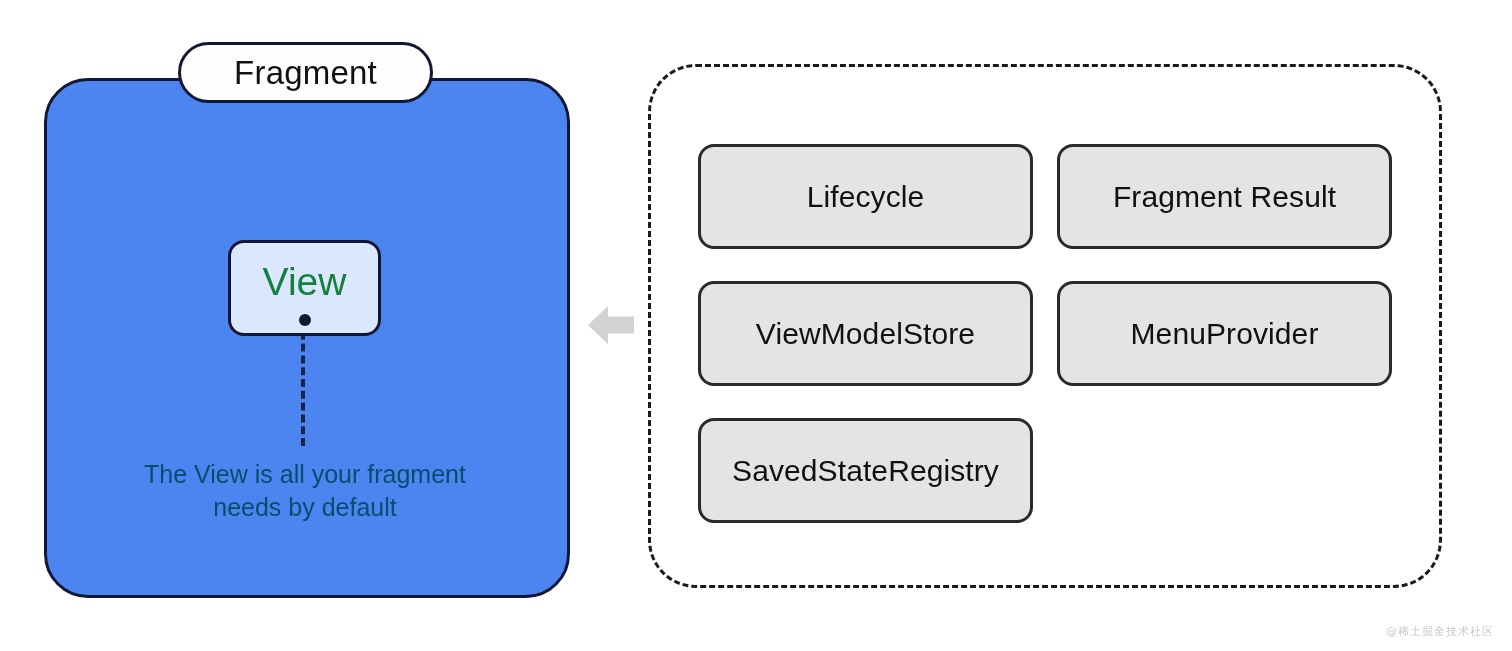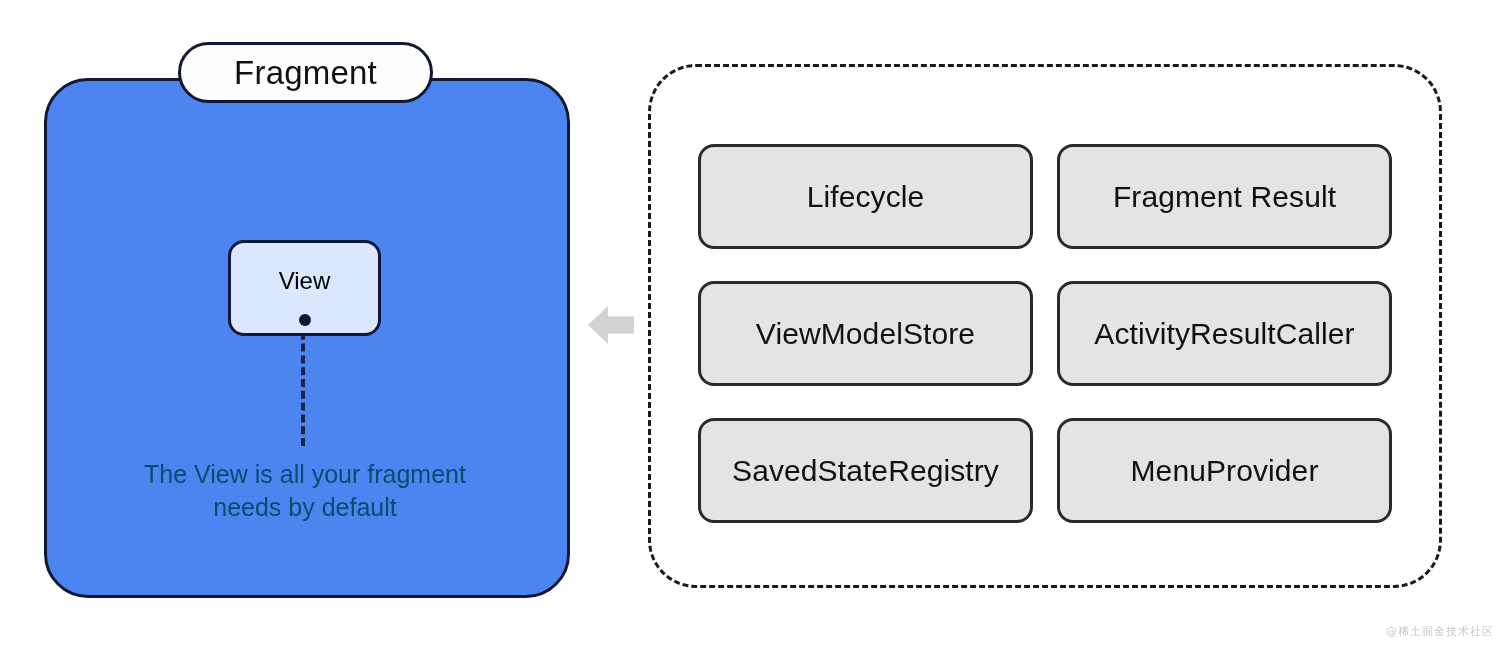--- a/index.html
+++ b/index.html
@@ -67,22 +67,22 @@
     box-sizing: border-box;
     background: #dae7fc;
     border: 3px solid #121833;
     border-radius: 16px;
     display: flex;
     align-items: center;
     justify-content: center;
     z-index: 4;
   }
   .view-box span {
-    font-size: 24px;
-    color: #000000;
+    font-size: 39px;
+    color: #15803d;
     position: relative;
     top: -7px;
     line-height: 1;
   }
 
   .view-dot {
     position: absolute;
     left: 299px;
     top: 314px;
     width: 12px;
@@ -200,20 +200,19 @@
       <path d="M0 22 L20 3 L20 13.5 L46 13.5 L46 30.5 L20 30.5 L20 41 Z" fill="#d2d2d2"></path>
     </svg>
   </div>
 
   <div class="host-panel"></div>
 
   <div class="capability-grid">
     <div class="capability-box">Lifecycle</div>
     <div class="capability-box">Fragment Result</div>
     <div class="capability-box">ViewModelStore</div>
-    <div class="capability-box">ActivityResultCaller</div>
+    <div class="capability-box">MenuProvider</div>
     <div class="capability-box">SavedStateRegistry</div>
-    <div class="capability-box">MenuProvider</div>
   </div>
 
   <div class="watermark">@稀土掘金技术社区</div>
 
 </div>
 
 </body></html>

